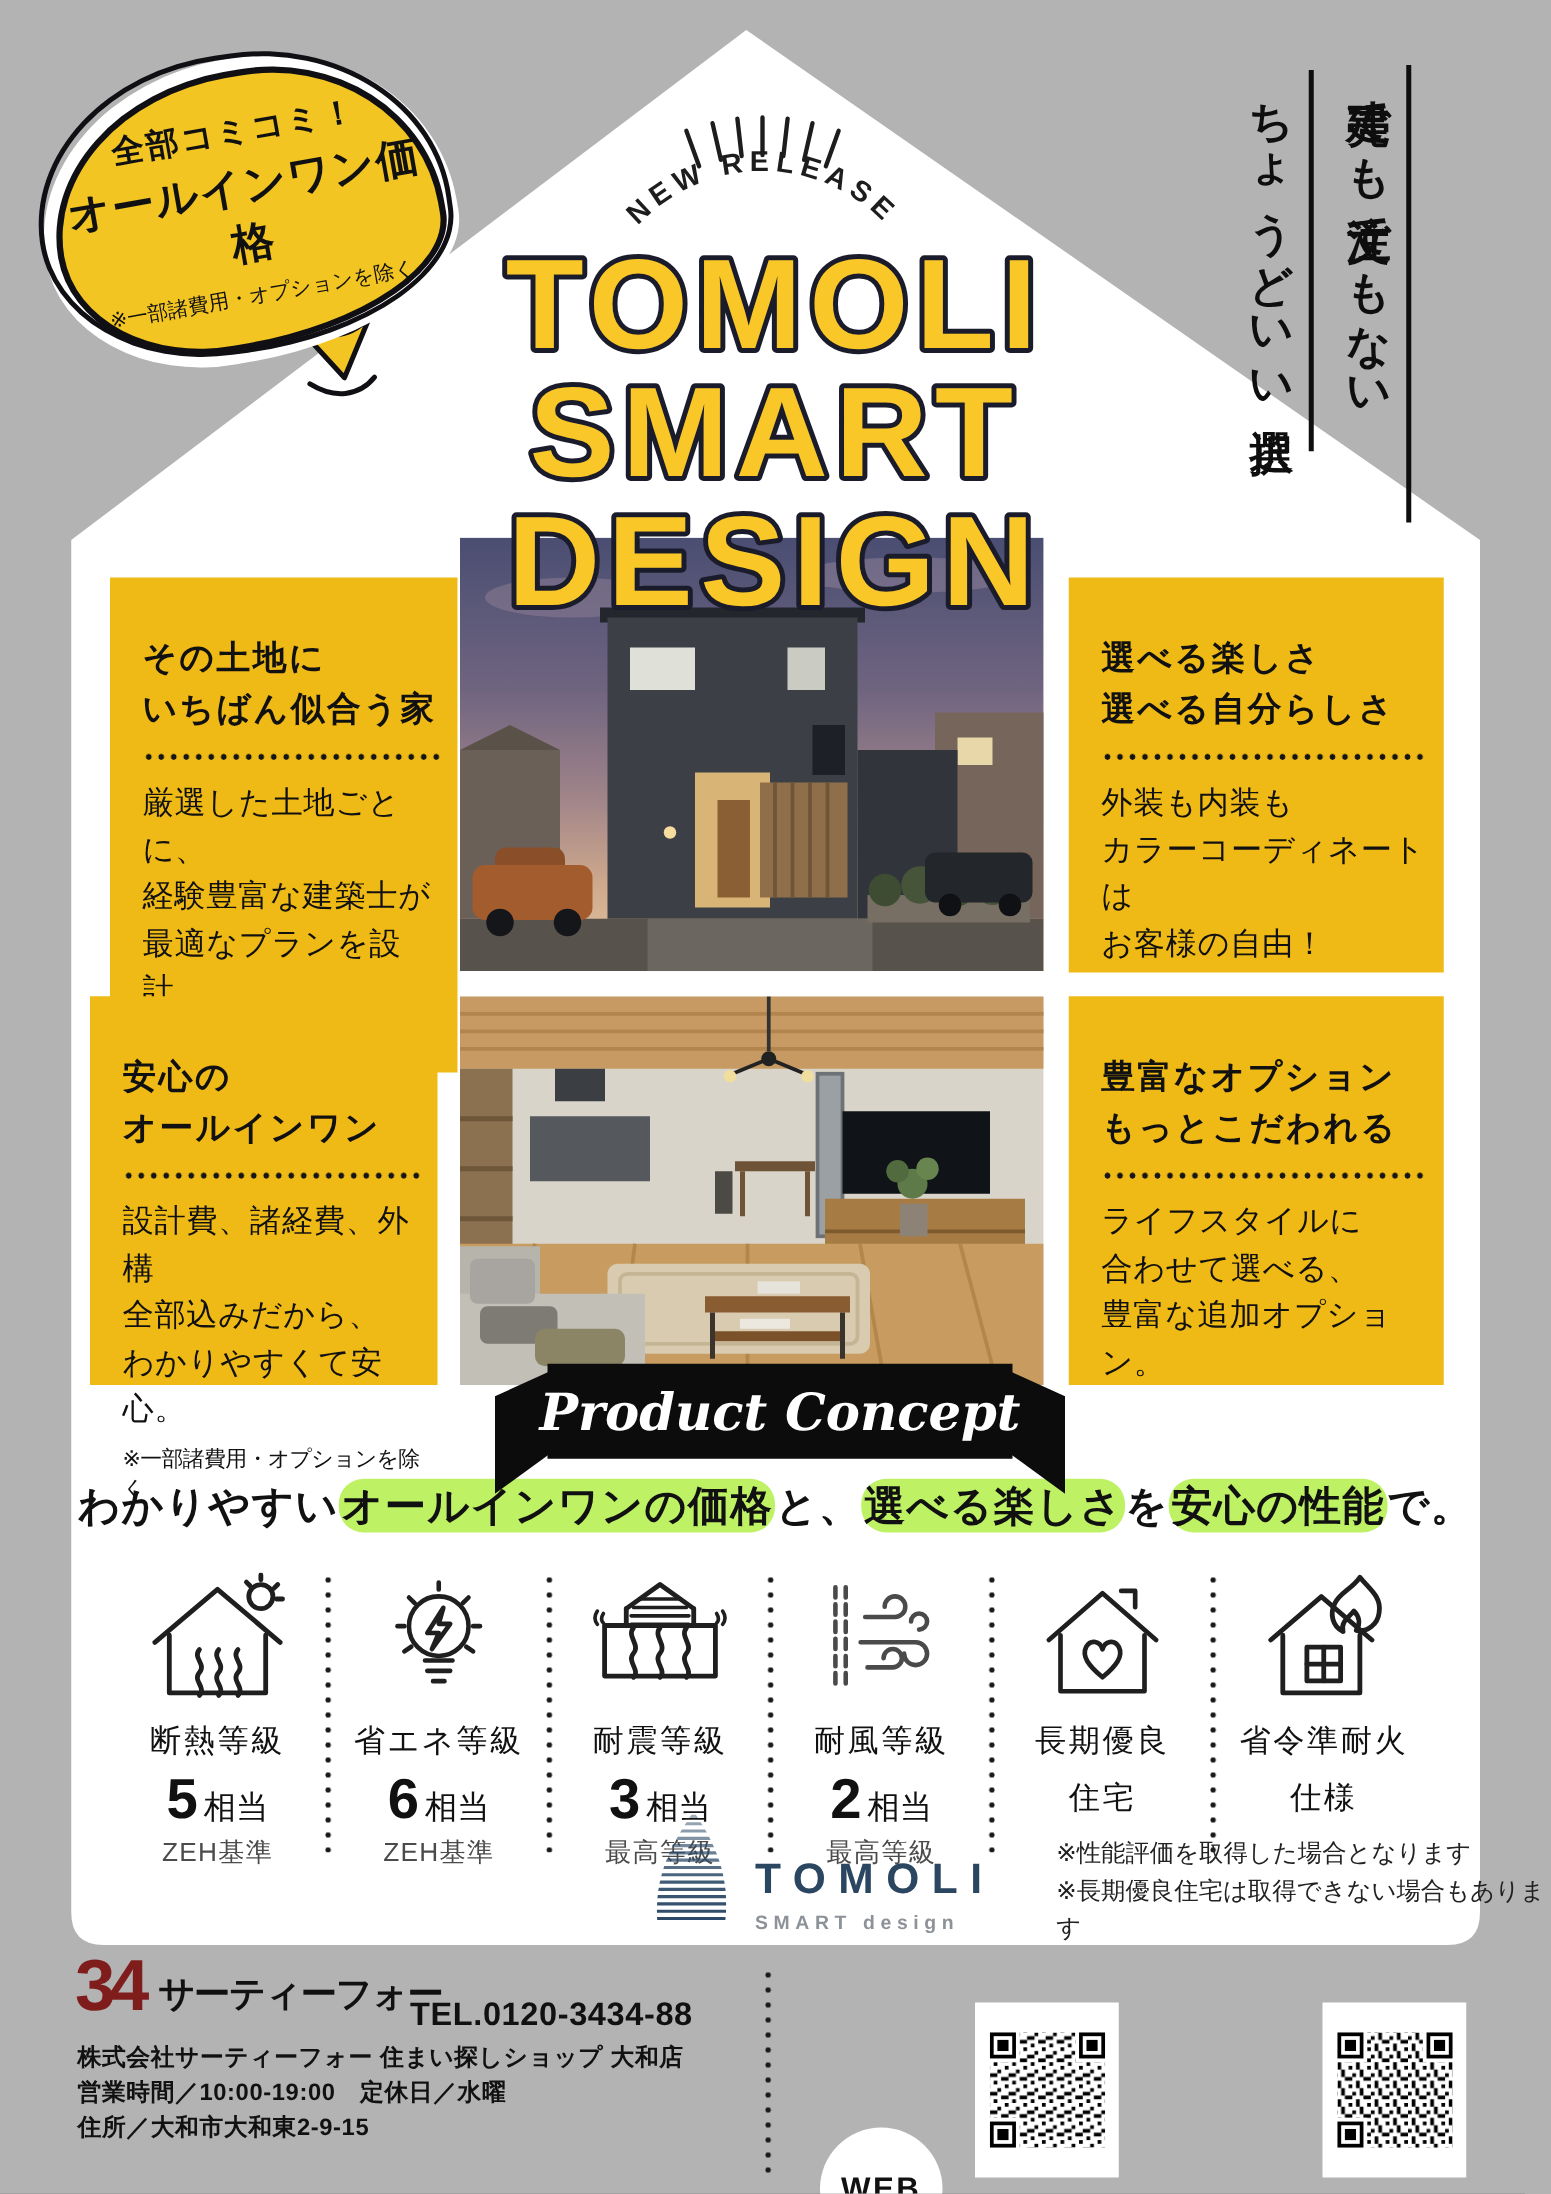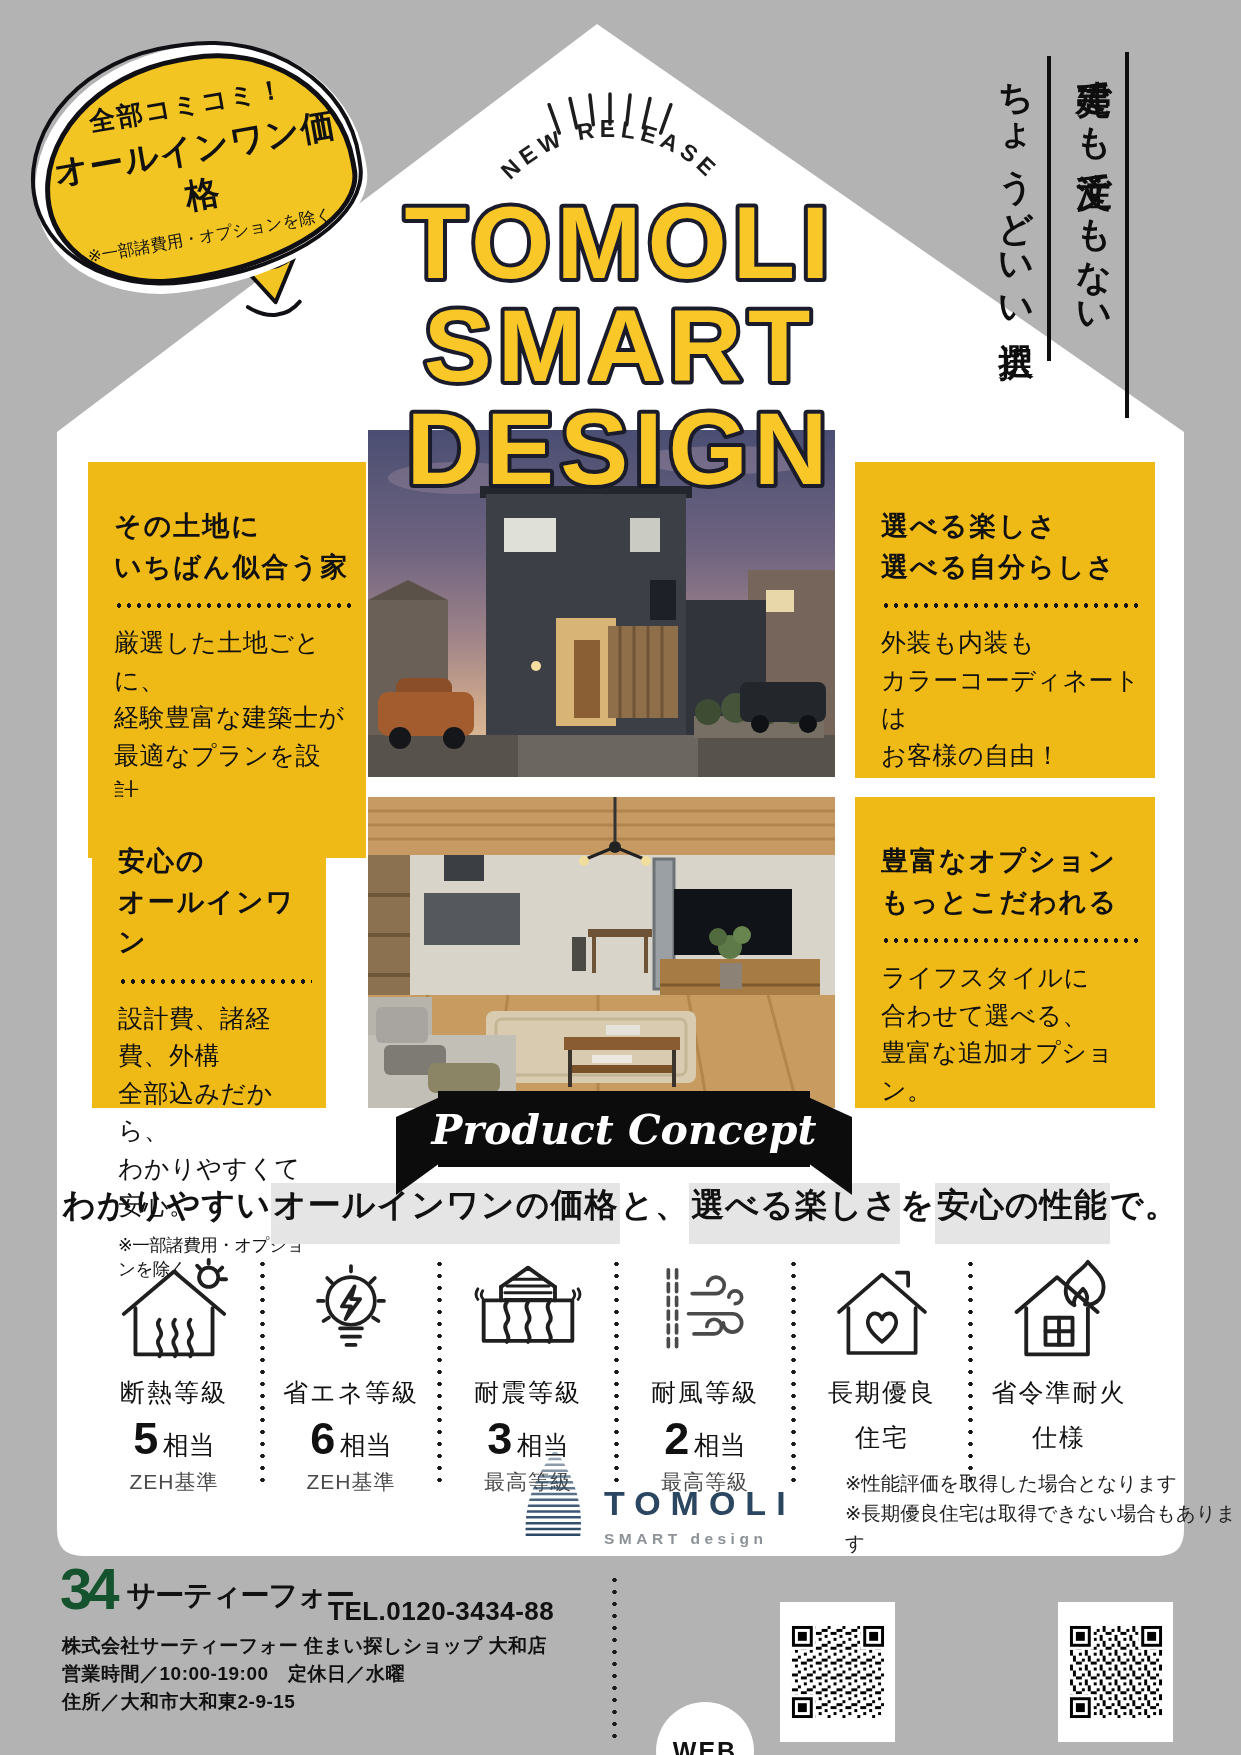--- a/index.html
+++ b/index.html
@@ -41,37 +41,37 @@
 
   
   .photo{z-index:1;overflow:hidden;}
   .photo-ext{left:368px;top:430px;width:467px;height:347px;}
   .photo-int{left:368px;top:797px;width:467px;height:311px;}
 
   
   .fbox{background:#f0ba16;z-index:1;box-sizing:border-box;padding:44px 10px 0 26px;}
   .fbox1{left:88px;top:462px;width:278px;height:396px;}
   .fbox2{left:855px;top:462px;width:300px;height:316px;}
-  .fbox3{left:92px;top:797px;width:234px;height:311px;}
+  .fbox3{left:72px;top:797px;width:278px;height:311px;}
   .fbox4{left:855px;top:797px;width:300px;height:311px;}
   .fbox-title{font-size:27px;font-weight:bold;letter-spacing:2px;line-height:1.5;}
   .dots{height:5px;margin:16px 4px 16px 0;background-image:radial-gradient(circle,#151515 2.1px,transparent 2.5px);
         background-size:10px 5px;background-repeat:repeat-x;background-position:left center;}
   .fbox-body{font-size:25px;line-height:1.5;letter-spacing:0.5px;}
   .fbox-note{font-size:17.5px;margin-top:8px;letter-spacing:-0.5px;}
 
   
   .ribbon-svg{left:388px;top:1085px;width:472px;height:118px;z-index:3;}
   .ribbon-text{font-family:"DejaVu Serif","Liberation Serif",serif;font-style:italic;font-weight:bold;
         font-size:41px;fill:#ffffff;}
 
   
   .tagline{left:0;top:1183px;width:1241px;text-align:center;font-size:33px;font-weight:bold;
         letter-spacing:1px;z-index:2;}
-  .hl{background:#e5e5e5;padding:3px 2px 21px;}
+  .hl{background:#bef264;padding:3px 2px 3px;border-radius:20px;}
 
   
   .specs{left:88px;top:1252px;width:1067px;display:flex;align-items:flex-start;z-index:2;}
   .spec{width:172px;text-align:center;}
   .sep{width:5px;height:224px;margin-top:6px;background-image:radial-gradient(circle,#1a1a1a 2px,transparent 2.4px);
        background-size:5px 12px;background-repeat:repeat-y;background-position:center top;}
   .spec-iconbox{height:112px;display:flex;align-items:flex-end;justify-content:center;}
   .spec-name{font-size:25px;letter-spacing:2px;margin-top:12px;font-weight:500;}
   .spec-name2{font-size:25px;letter-spacing:2px;margin-top:12px;font-weight:500;}
   .spec-rating{margin-top:4px;}
@@ -81,21 +81,21 @@
   .spec-notes{left:845px;top:1468px;font-size:19.5px;line-height:1.55;color:#222;z-index:2;}
 
   
   .logo{left:518px;top:1446px;display:flex;z-index:2;}
   .logo-textcol{margin-left:16px;margin-top:38px;}
   .logo-name{font-size:34px;font-weight:bold;letter-spacing:10px;color:#2b4660;}
   .logo-sub{font-size:15.5px;letter-spacing:4.5px;color:#8d9298;margin-top:7px;font-weight:bold;}
 
   
   .f34{left:60px;top:1560px;display:flex;align-items:flex-start;z-index:2;}
-  .f34-num{font-size:58px;font-weight:bold;color:#14532d;letter-spacing:-5px;line-height:1;}
+  .f34-num{font-size:58px;font-weight:bold;color:#7f1d1d;letter-spacing:-5px;line-height:1;}
   .f34-name{font-size:29px;font-weight:bold;letter-spacing:-1px;margin:16px 0 0 12px;}
   .f-tel{left:328px;top:1596px;font-size:26px;font-weight:bold;letter-spacing:0.5px;z-index:2;}
   .f-line{left:62px;font-size:19px;font-weight:bold;letter-spacing:0.5px;z-index:2;}
   .f-company{top:1633px;}
   .f-hours{top:1661px;}
   .f-address{top:1689px;}
   .f-divider{left:612px;top:1574px;width:5px;height:168px;
        background-image:radial-gradient(circle,#1a1a1a 2px,transparent 2.4px);
        background-size:5px 12px;background-repeat:repeat-y;background-position:center top;z-index:2;}
   .f-circle{width:98px;height:98px;border-radius:50%;background:#fff;display:flex;align-items:center;

